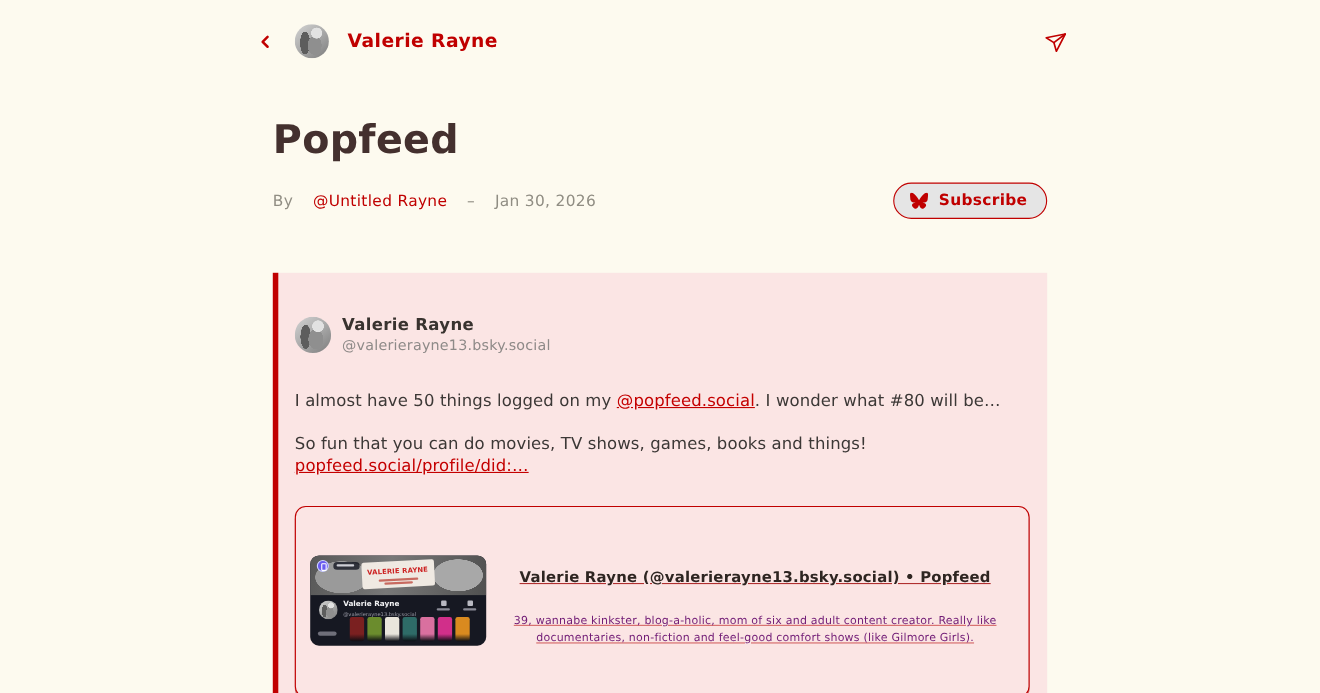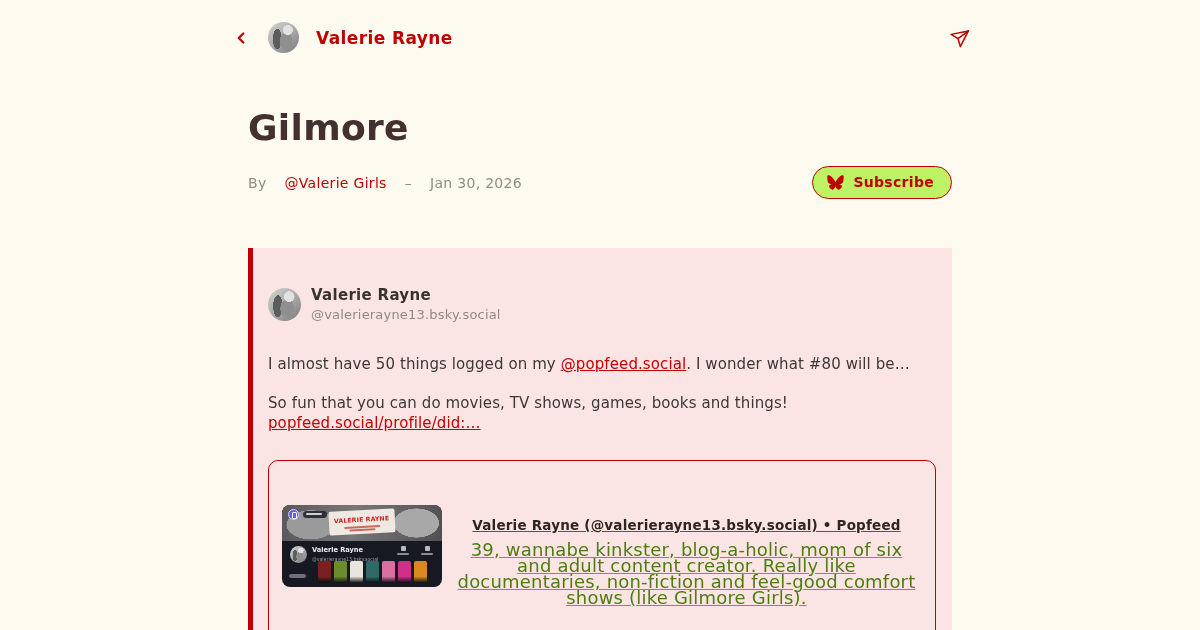--- a/index.html
+++ b/index.html
@@ -27,21 +27,21 @@
   .share-btn { background: none; border: none; cursor: pointer; width: 26px; height: 26px; display: flex; align-items: center; justify-content: center; }
 
   
   .container { width: 704px; margin: 0 auto; }
   .article-title { margin-top: 54px; font-size: 36px; font-weight: 800; color: #44302E; letter-spacing: 0.3px; }
   .byline-row { margin-top: 18px; display: flex; align-items: center; justify-content: space-between; }
   .byline { font-size: 14px; color: #908D83; letter-spacing: 0.3px; display: flex; gap: 18px; align-items: baseline; }
   .byline a { color: #C00000; text-decoration: none; }
   .subscribe-btn {
     display: flex; align-items: center; gap: 9px;
-    background: #bef264; border: 1.6px solid #C00000; border-radius: 999px;
+    background: #e5e5e5; border: 1.6px solid #C00000; border-radius: 999px;
     padding: 7px 17px 8px 14px; cursor: pointer;
     color: #C00000; font-size: 14px; font-weight: bold; letter-spacing: 0.3px;
     font-family: "DejaVu Sans", "Liberation Sans", sans-serif;
   }
 
   
   .post-card {
     margin-top: 49px; background: #FBE5E4; border-left: 5px solid #C00000;
     padding: 38px 16px 28px 15px; min-height: 390px;
   }
@@ -59,21 +59,21 @@
     background: #FBE5E4; box-shadow: 0 2px 0 rgba(170, 0, 0, 0.55);
     padding: 44px 16px 44px 13px; display: flex; gap: 12px; align-items: flex-start;
     cursor: pointer;
   }
   .link-card-text { flex: 1; min-width: 0; padding-top: 12px; text-align: center; }
   .link-card-title {
     display: block; font-size: 13.5px; font-weight: bold; color: #2E2521;
     text-decoration: underline; text-decoration-color: #B03030; letter-spacing: 0.2px;
   }
   .link-card-desc {
-    display: block; margin-top: 9px; font-size: 18px; line-height: 16px; color: #4d7c0f;
+    display: block; margin-top: 24px; font-size: 10px; line-height: 16px; color: #701a75;
     text-decoration: underline; text-decoration-color: rgba(192, 32, 32, 0.65); letter-spacing: 0.2px;
   }
 
   
   .thumb { width: 160px; height: 82px; flex: none; border-radius: 8px; background: #161822; overflow: hidden; position: relative; }
   .thumb-banner {
     position: absolute; top: 0; left: 0; right: 0; height: 36px;
     background:
       radial-gradient(ellipse 30% 80% at 18% 55%, #9a9a9a 0 50%, rgba(0,0,0,0) 51%),
       radial-gradient(ellipse 28% 80% at 84% 50%, #a8a8a8 0 50%, rgba(0,0,0,0) 51%),
@@ -124,26 +124,26 @@
       <svg width="20" height="20" viewBox="0 0 24 24" fill="none" stroke="#C00000" stroke-width="1.8" stroke-linecap="round" stroke-linejoin="round" style="transform: rotate(8deg);">
           <path d="M22 2L11 13"></path>
           <path d="M22 2l-7 20-4-9-9-4 20-7z"></path>
         </svg>
     </span>
   </button>
 </header>
 
 <main class="container">
 
-  <h1 class="article-title">Gilmore</h1>
+  <h1 class="article-title">Popfeed</h1>
 
   <div class="byline-row">
     <div class="byline">
       <span>By</span>
-      <a href="#">@Valerie Girls</a>
+      <a href="#">@Untitled Rayne</a>
       <span>–</span>
       <span>Jan 30, 2026</span>
     </div>
     <button class="subscribe-btn">
       <span>
         <svg width="17" height="15" viewBox="0 0 600 530" fill="#C00000">
             <path d="M135.72 44.03C202.216 93.951 273.74 195.17 300 249.49c26.262-54.316 97.782-155.54 164.28-205.46C512.26 8.009 590-19.862 590 68.825c0 17.712-10.155 148.79-16.111 170.07-20.703 73.984-96.144 92.854-163.25 81.433 117.3 19.964 147.14 86.092 82.697 152.22-122.39 125.59-175.91-31.511-189.63-71.766-2.514-7.38-3.69-10.832-3.708-7.896-.017-2.936-1.193.516-3.707 7.896-13.714 40.255-67.233 197.36-189.63 71.766-64.444-66.128-34.605-132.26 82.697-152.22-67.108 11.421-142.55-7.45-163.25-81.433C20.15 217.613 9.997 86.535 9.997 68.825c0-88.687 77.742-60.816 125.72-24.795z"></path>
           </svg>
       </span>
       <span>Subscribe</span>

